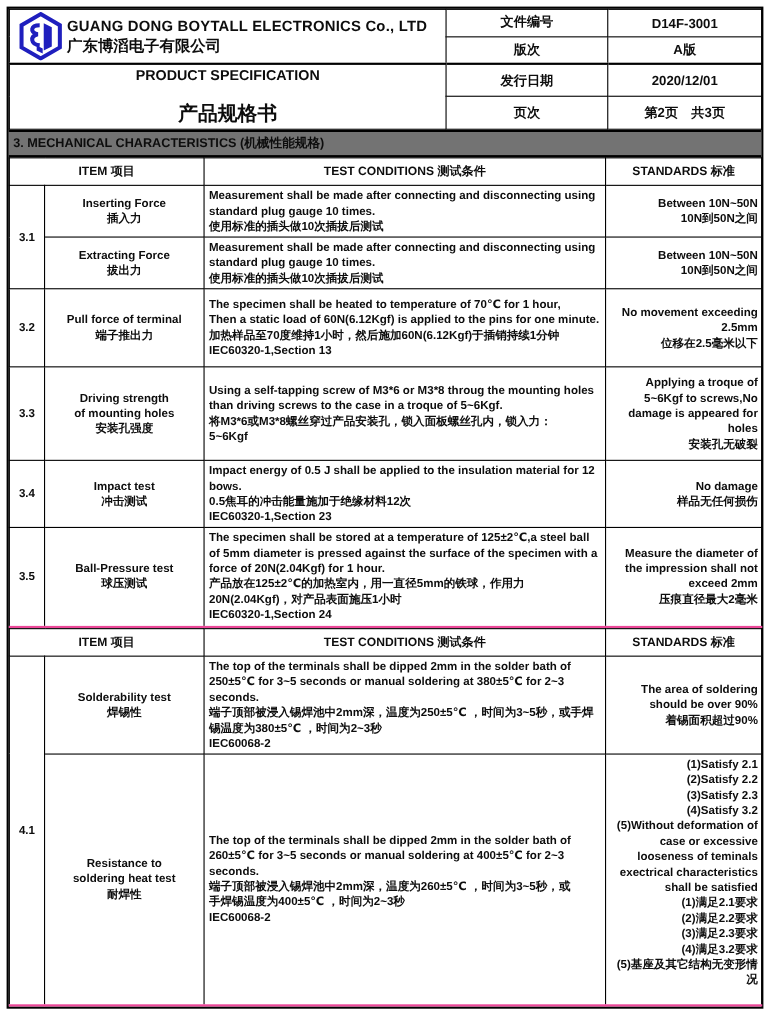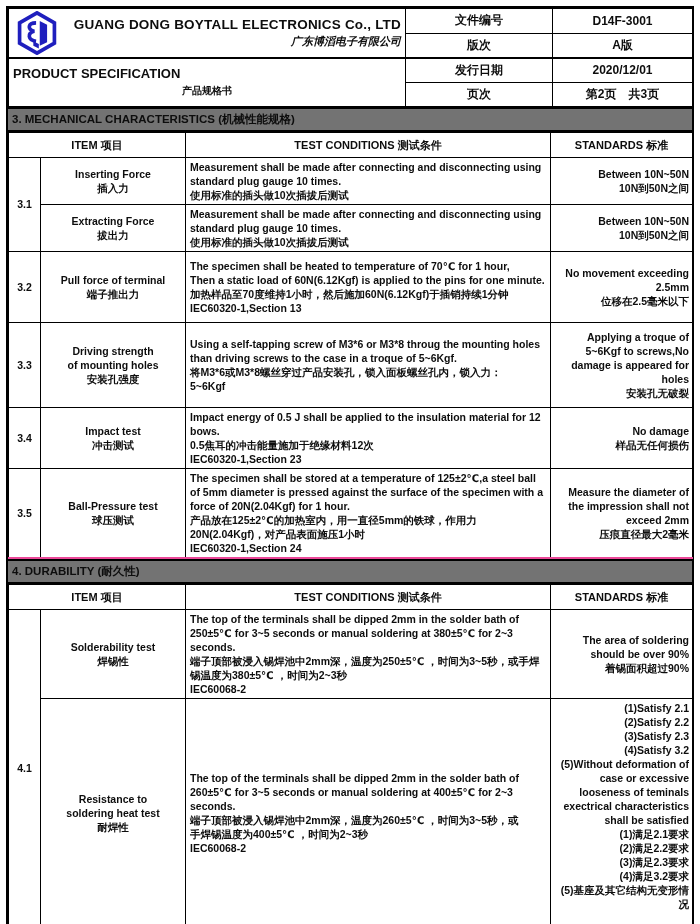--- a/index.html
+++ b/index.html
@@ -13,25 +13,25 @@
 
   table { border-collapse:collapse; width:100%; table-layout:fixed; }
   td { border:1px solid #000; vertical-align:middle; overflow:hidden; }
 
   
   .hdr td { text-align:center; font-size:12px; height:24px; }
   .hdr tr.thick td { border-top:2px solid #000; }
   .company-cell { padding:2px 4px; }
   .company-inner { display:flex; align-items:center; }
   .logo-wrap { width:48px; flex:0 0 48px; display:flex; align-items:center; justify-content:center; }
-  .company-text { flex:1; text-align:right; }
+  .company-text { flex:1; text-align:left; }
   .company-en { font-size:13.5px; letter-spacing:0.2px; }
-  .company-cn { font-size:11px; margin-top:2px;font-style:italic; }
+  .company-cn { font-size:14px; margin-top:2px; }
   .spec-en { font-size:13px; }
-  .spec-cn { font-size:10px; margin-top:3px; }
+  .spec-cn { font-size:18px; margin-top:15px; }
 
   
   .secbar {
     border-bottom:2px solid #000; border-top:2px solid #000;
     padding:3px 4px 3px 4px; font-size:11.5px; background:#737373;
   }
   .hdr { border-bottom:0; }
 
   
   .spec td { font-size:10.5px; line-height:14px; }
@@ -82,21 +82,21 @@
         </td>
         <td>文件编号</td>
         <td>D14F-3001</td>
       </tr>
       <tr>
         <td>版次</td>
         <td>A版</td>
       </tr>
       <tr class="thick">
         <td rowspan="2" class="company-cell">
-          <div class="spec-en" style="text-align:left">PRODUCT SPECIFICATION</div>
+          <div class="spec-en" style="text-align:center">PRODUCT SPECIFICATION</div>
           <div class="spec-cn" style="text-align:center">产品规格书</div>
         </td>
         <td>发行日期</td>
         <td>2020/12/01</td>
       </tr>
       <tr>
         <td>页次</td>
         <td>第2页　共3页</td>
       </tr>
     </tbody>
@@ -173,21 +173,20 @@
         <td class="cond ml">The specimen shall be stored at a temperature of 125±2℃,a steel ball of 5mm diameter is pressed against the surface of the specimen with a force of 20N(2.04Kgf) for 1 hour.
 产品放在125±2℃的加热室内，用一直径5mm的铁球，作用力
 20N(2.04Kgf)，对产品表面施压1小时
 IEC60320-1,Section 24</td>
         <td class="std ml">Measure the diameter of the impression shall not exceed 2mm
 压痕直径最大2毫米</td>
       </tr>
     </tbody>
       </table>
 
-    <div class="secbar">4. DURABILITY  (耐久性)</div>
 
     <table class="spec">
       <colgroup>
           <col style="width:32px">
           <col style="width:145px">
           <col style="width:365px">
           <col style="width:142px">
         </colgroup>
       <tbody>
           <tr>

